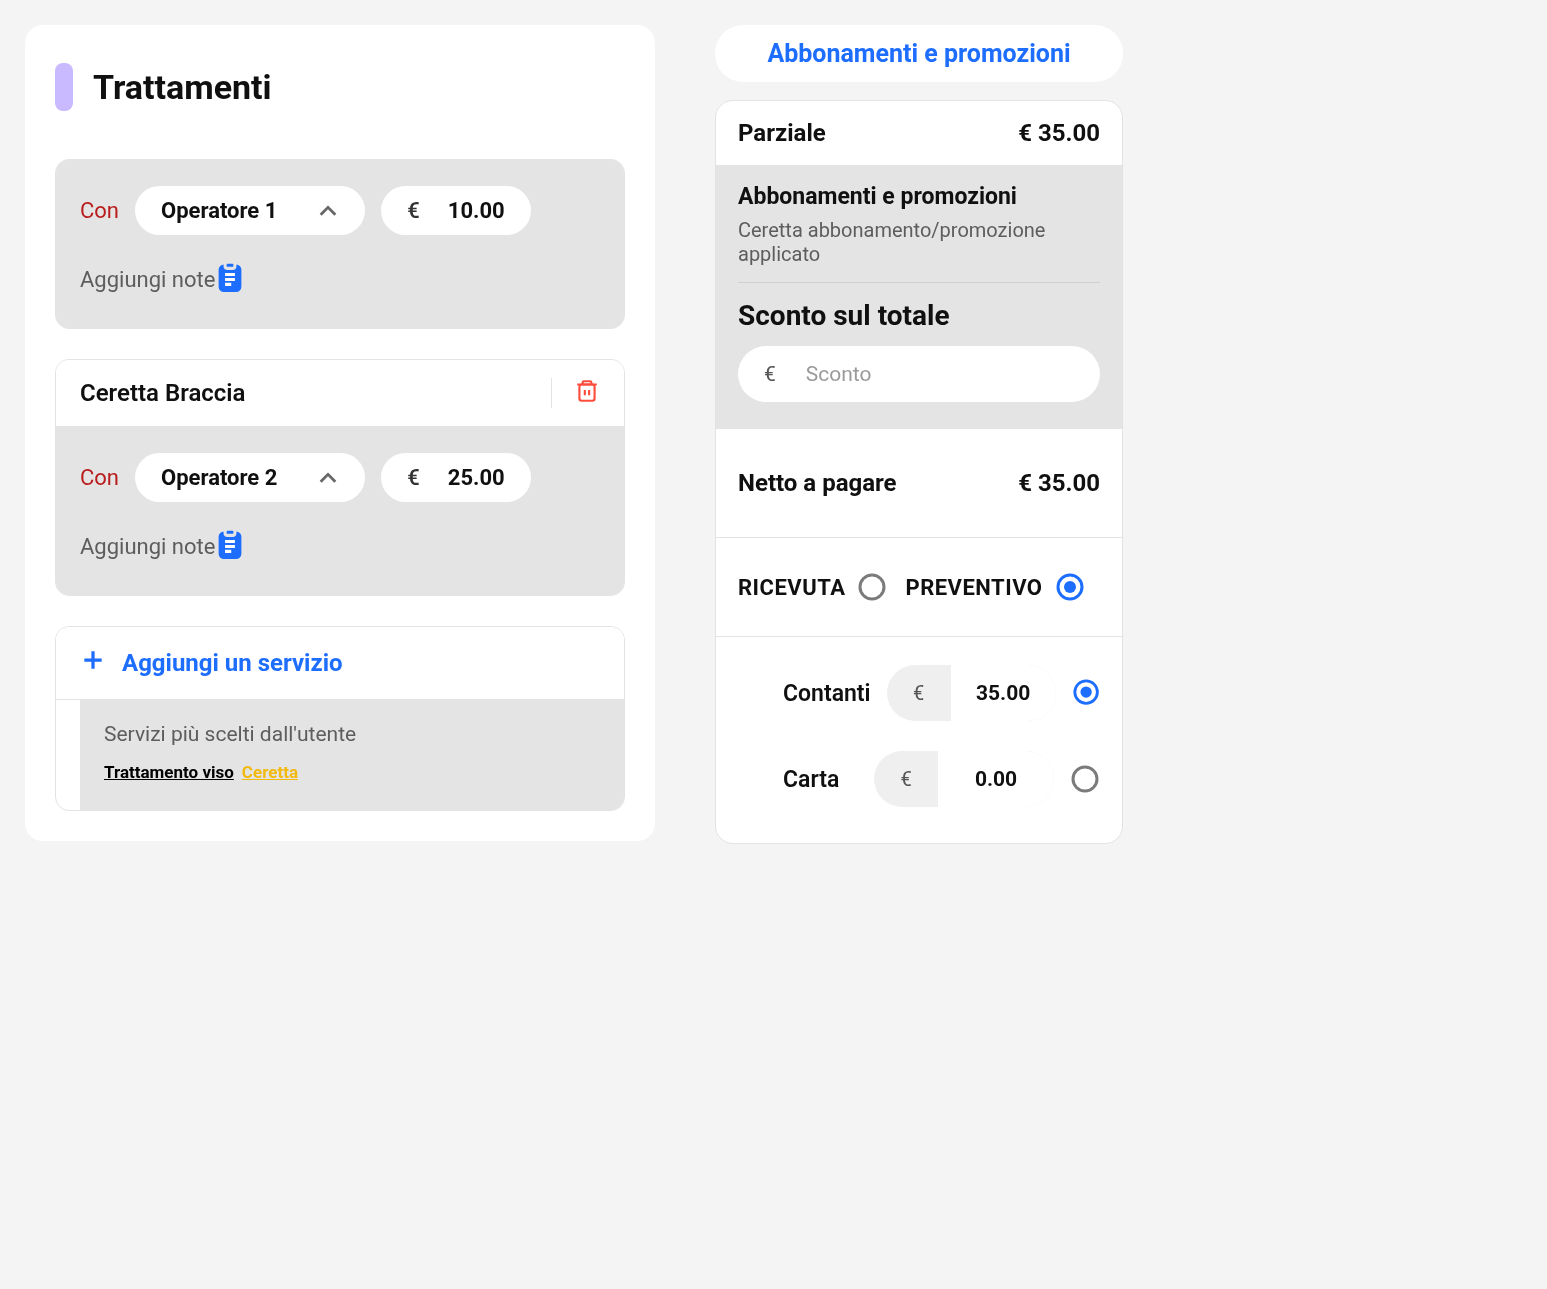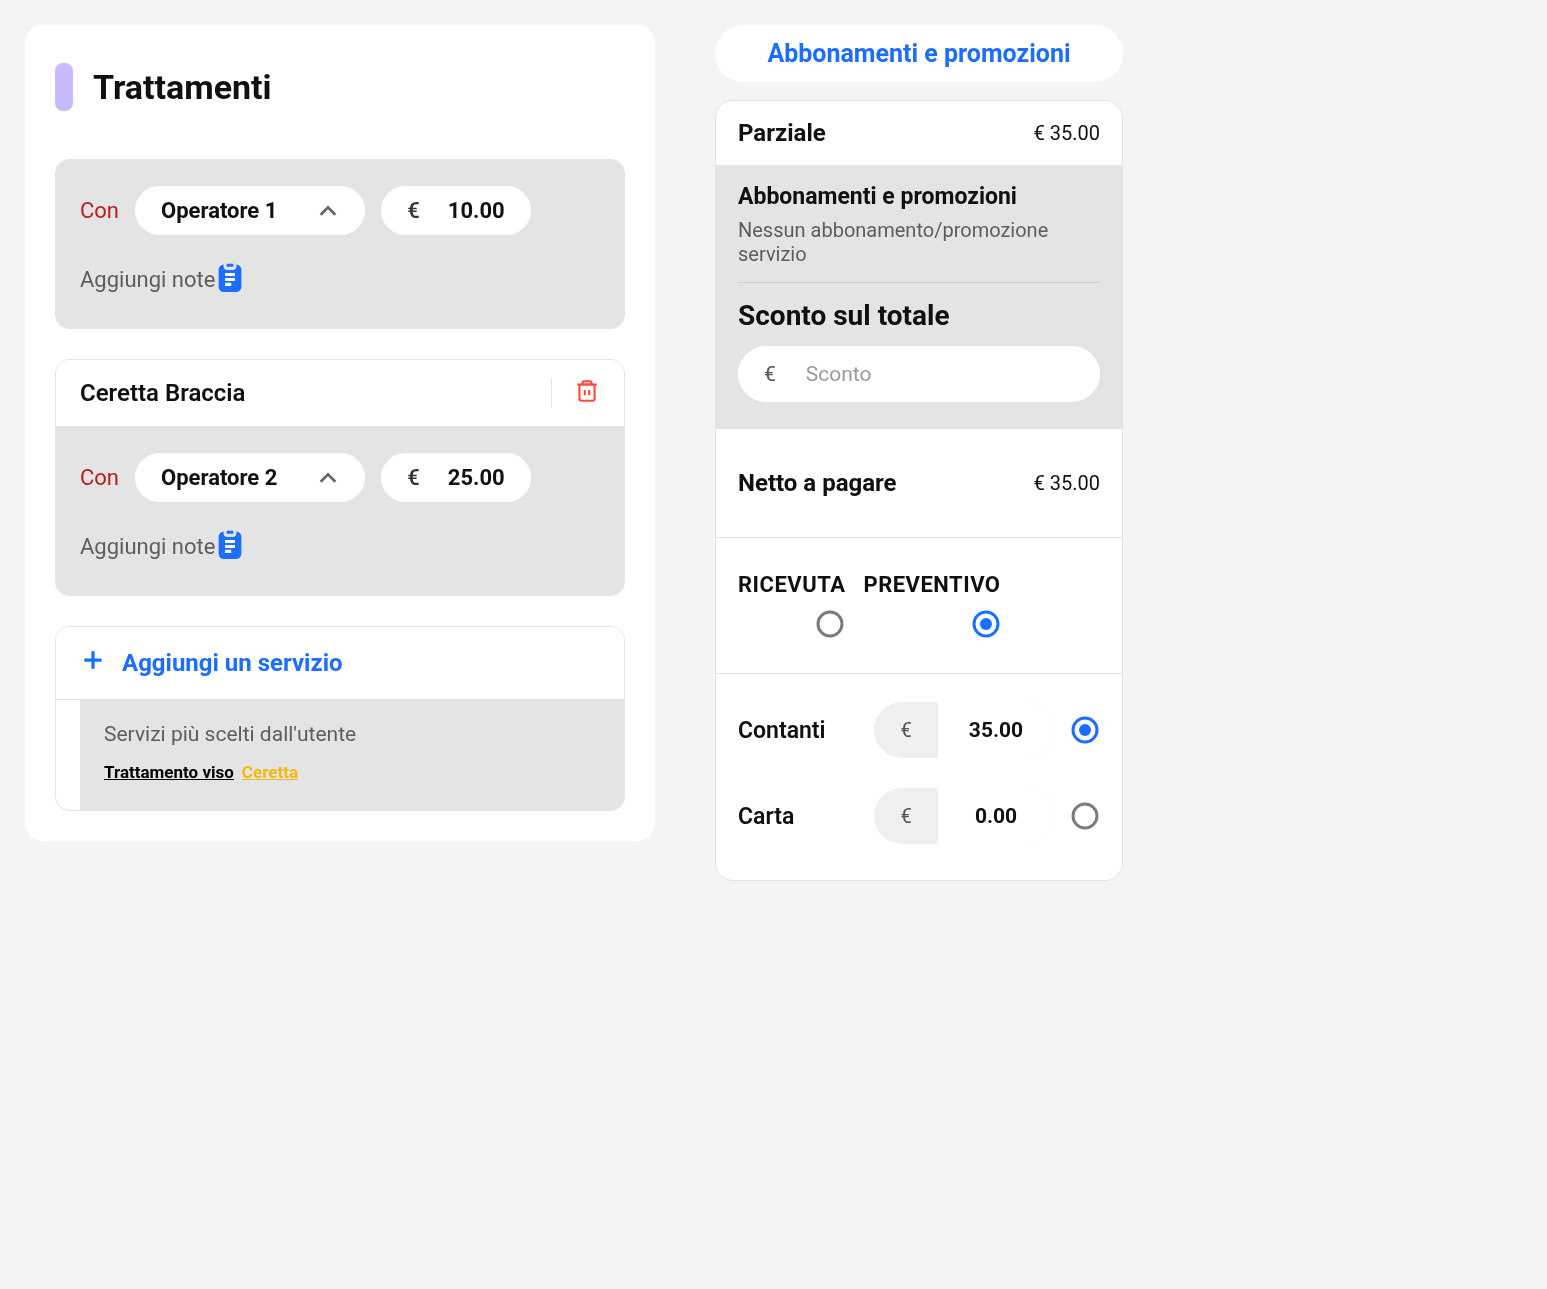--- a/index.html
+++ b/index.html
@@ -172,21 +172,21 @@
     border-radius: 18px;
     overflow: hidden;
   }
   .tot-row {
     display: flex;
     justify-content: space-between;
     align-items: center;
     padding: 18px 22px;
   }
   .tot-label { font-size: 24px; font-weight: 700; }
-  .tot-val   { font-size: 20px; font-weight: 400; }
+  .tot-val   { font-size: 24px; font-weight: 700; }
   .promo-box {
     background: #e4e4e4;
     padding: 18px 22px 26px 22px;
   }
   .promo-box-title { font-size: 23px; font-weight: 700; margin-bottom: 8px; }
   .promo-none { font-size: 20px; color: #5d5d5d; padding-bottom: 16px; border-bottom: 1px solid #cfcfcf; margin-bottom: 16px; }
   .discount-label { font-size: 28px; font-weight: 700; margin-bottom: 14px; }
   .discount-field {
     background: #fff;
     border-radius: 30px;
@@ -207,35 +207,35 @@
   }
   .doc-row {
     padding: 34px 22px;
     display: flex;
     align-items: center;
     gap: 18px;
     border-bottom: 1px solid #e3e3e3;
   }
   .doc-opt {
     display: flex;
-    align-items: flex-end;
+    align-items: center;
     gap: 12px;
     font-size: 22px;
     font-weight: 700;
     cursor: pointer;
-    flex-direction: column;
   }
   .doc-opt .label { letter-spacing: 0.5px; }
   .radio-off, .radio-on { width: 30px; height: 30px; }
   .pay-section { padding: 28px 22px 36px 22px; display: flex; flex-direction: column; gap: 30px; }
   .pay-row {
     display: flex;
     align-items: center;
     justify-content: space-between;
     gap: 16px;
+    margin-left: 45px;
   }
   .pay-label { font-size: 23px; font-weight: 600; flex: 1; }
   .pay-field {
     background: #efefef;
     border-radius: 30px;
     display: flex;
     align-items: center;
     overflow: hidden;
     width: 180px;
   }
@@ -363,21 +363,21 @@
     <div class="promo-btn">Abbonamenti e promozioni</div>
 
     <div class="totals-panel">
       <div class="tot-row">
         <div class="tot-label">Parziale</div>
         <div class="tot-val">€ 35.00</div>
       </div>
 
       <div class="promo-box">
         <div class="promo-box-title">Abbonamenti e promozioni</div>
-        <div class="promo-none">Nessun abbonamento/promozione servizio</div>
+        <div class="promo-none">Ceretta abbonamento/promozione applicato</div>
         <div class="discount-label">Sconto sul totale</div>
         <div class="discount-field">
           <span class="euro">€</span>
           <span class="placeholder">Sconto</span>
         </div>
       </div>
 
       <div class="net-row">
         <div class="tot-label">Netto a pagare</div>
         <div class="tot-val">€ 35.00</div>

